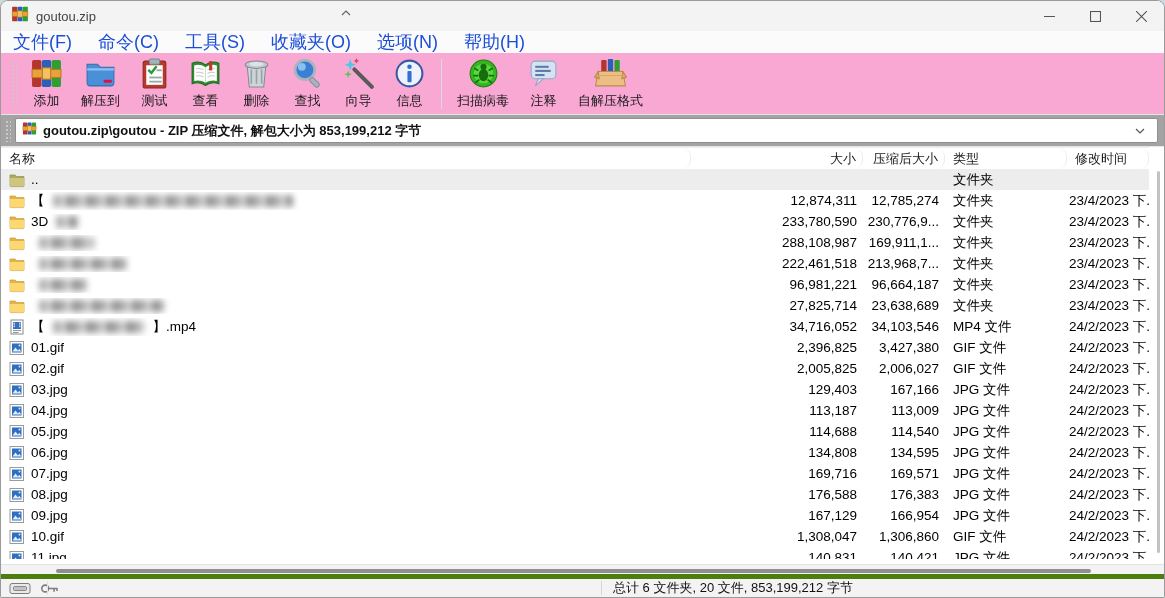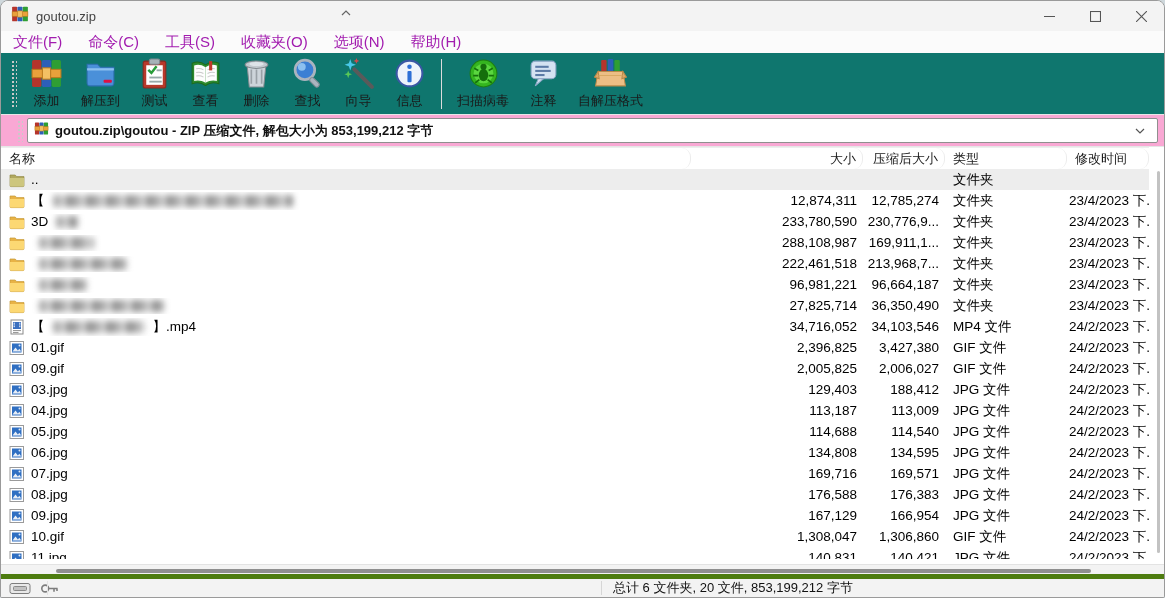--- a/index.html
+++ b/index.html
@@ -11,36 +11,36 @@
   
   .titlebar { position:absolute; top:0; left:0; right:0; height:30px; background:#f3f3f3;
               display:flex; align-items:center; padding-left:10px; }
   .titlebar .ttl { font-size:13px; color:#444; margin-left:7px; }
   .wc { position:absolute; right:0; top:0; height:30px; display:flex; }
   .wcb { width:46px; height:30px; display:flex; align-items:center; justify-content:center; }
 
   
   .menubar { position:absolute; top:30px; left:0; right:0; height:22px; background:#fbfbfb;
              display:flex; align-items:center; padding-left:12px; gap:26px; }
-  .mitem { font-size:15px; color:#a21caf; cursor:default; }
-
-  
-  .toolbar { position:absolute; top:52px; left:0; right:0; height:62px; background:#0f766e;
+  .mitem { font-size:18px; color:#1d4ed8; cursor:default; }
+
+  
+  .toolbar { position:absolute; top:52px; left:0; right:0; height:62px; background:#f9a8d4;
              border-bottom:1px solid #e6e6e6; display:flex; align-items:center; padding-left:10px; }
   .gripper { width:6px; height:48px; margin-right:4px;
              background-image:radial-gradient(#c9c9c9 1px, transparent 1.2px); background-size:4px 4px; }
   .tbtn { display:flex; flex-direction:column; align-items:center; justify-content:center;
           padding:2px 9px; height:58px; }
   .tbtn .icn svg { width:33px; height:33px; display:block; }
   .tlabel { font-size:13px; color:#1a1a1a; margin-top:2px; white-space:nowrap; }
   .tsep { width:1px; height:50px; background:#dcdcdc; margin:0 6px; }
 
   
-  .addrrow { position:absolute; top:114px; left:0; right:0; height:32px; background:#f9a8d4;
-             border-bottom:1px solid #e6e6e6; display:flex; align-items:center; padding:0 6px 0 16px; }
+  .addrrow { position:absolute; top:114px; left:0; right:0; height:32px; background:#a3a3a3;
+             border-bottom:1px solid #e6e6e6; display:flex; align-items:center; padding:0 6px 0 4px; }
   .addrbox { flex:1; height:25px; background:#fff; border:1px solid #8f8f8f; border-radius:2px;
              display:flex; align-items:center; padding:0 6px; }
   .addrtext { font-size:13px; font-weight:700; color:#111; margin-left:6px; flex:1;
               white-space:nowrap; overflow:hidden; }
   .addrchev { width:22px; display:flex; justify-content:center; }
 
   
   .lheader { position:absolute; top:146px; left:0; width:1148px; height:22px; background:#fff;
              display:grid; grid-template-columns:690px 172px 82px 122px 82px; align-items:center;
              border-top:1px solid #eee; }
@@ -391,21 +391,21 @@
           <span class="icn">
             <svg viewBox="0 0 16 16">
               <path d="M1 3h5.2l1.5 1.6H15v9a1 1 0 0 1-1 1H2a1 1 0 0 1-1-1z" fill="#e8b346" stroke="#c49a36" stroke-width=".7"></path>
               <path d="M1 6h14v7.6a1 1 0 0 1-1 1H2a1 1 0 0 1-1-1z" fill="#fcd873"></path>
             </svg>
           </span>
           <span></span>
           <span class="blurblock" style="width: 125px;"></span>
         </div>
         <div class="cell c-num">27,825,714</div>
-        <div class="cell c-num">36,350,490</div>
+        <div class="cell c-num">23,638,689</div>
         <div class="cell c-type">文件夹</div>
         <div class="cell c-mod">23/4/2023 下.</div>
       </div>
       <div class="row">
         <div class="cell c-name">
           <span class="icn">
             <svg viewBox="0 0 16 16">
               <rect x="2" y="1" width="12" height="14" fill="#fff" stroke="#8a8a8a"></rect>
               <rect x="4" y="3" width="8" height="7" fill="#3a6fbf"></rect>
               <rect x="4.6" y="3.7" width="1.2" height="1.1" fill="#fff"></rect>
@@ -447,41 +447,41 @@
       <div class="row">
         <div class="cell c-name">
           <span class="icn">
             <svg viewBox="0 0 16 16">
               <rect x="1" y="1.5" width="13.5" height="13" fill="#fff" stroke="#9a9a9a"></rect>
               <rect x="3" y="3.5" width="9.5" height="9" fill="#2f6fc2"></rect>
               <path d="M3.5 11.5l3-4 2.4 3 1.4-1.7 2 2.7z" fill="#e8eef6"></path>
               <circle cx="10.5" cy="5.5" r="1" fill="#dce6f2"></circle>
             </svg>
           </span>
-          <span>09.gif</span>
+          <span>02.gif</span>
         </div>
         <div class="cell c-num">2,005,825</div>
         <div class="cell c-num">2,006,027</div>
         <div class="cell c-type">GIF 文件</div>
         <div class="cell c-mod">24/2/2023 下.</div>
       </div>
       <div class="row">
         <div class="cell c-name">
           <span class="icn">
             <svg viewBox="0 0 16 16">
               <rect x="1" y="1.5" width="13.5" height="13" fill="#fff" stroke="#9a9a9a"></rect>
               <rect x="3" y="3.5" width="9.5" height="9" fill="#2f6fc2"></rect>
               <path d="M3.5 11.5l3-4 2.4 3 1.4-1.7 2 2.7z" fill="#e8eef6"></path>
               <circle cx="10.5" cy="5.5" r="1" fill="#dce6f2"></circle>
             </svg>
           </span>
           <span>03.jpg</span>
         </div>
         <div class="cell c-num">129,403</div>
-        <div class="cell c-num">188,412</div>
+        <div class="cell c-num">167,166</div>
         <div class="cell c-type">JPG 文件</div>
         <div class="cell c-mod">24/2/2023 下.</div>
       </div>
       <div class="row">
         <div class="cell c-name">
           <span class="icn">
             <svg viewBox="0 0 16 16">
               <rect x="1" y="1.5" width="13.5" height="13" fill="#fff" stroke="#9a9a9a"></rect>
               <rect x="3" y="3.5" width="9.5" height="9" fill="#2f6fc2"></rect>
               <path d="M3.5 11.5l3-4 2.4 3 1.4-1.7 2 2.7z" fill="#e8eef6"></path>

